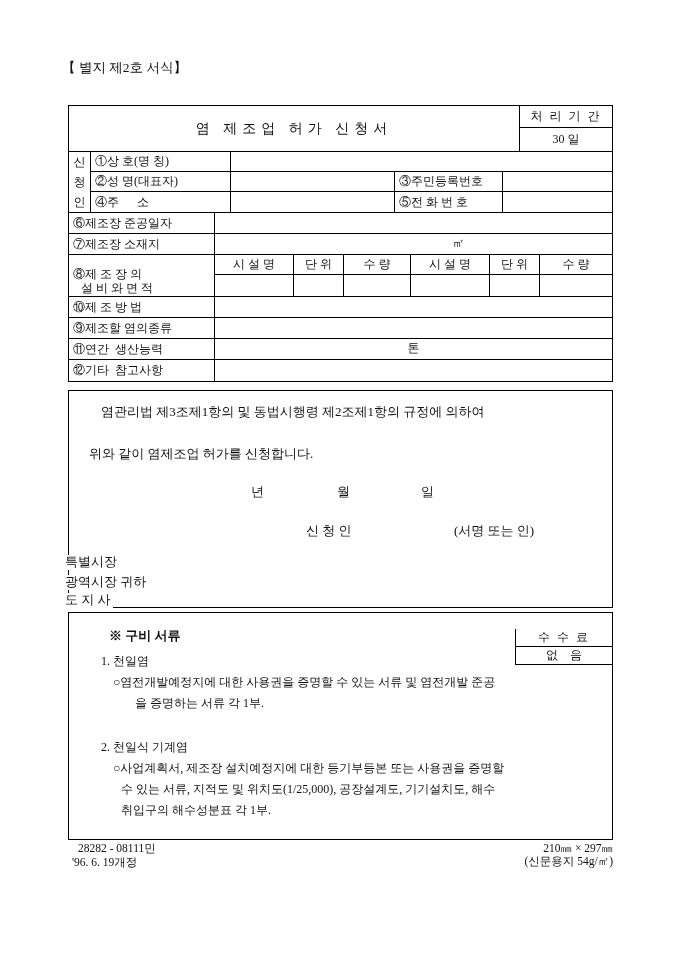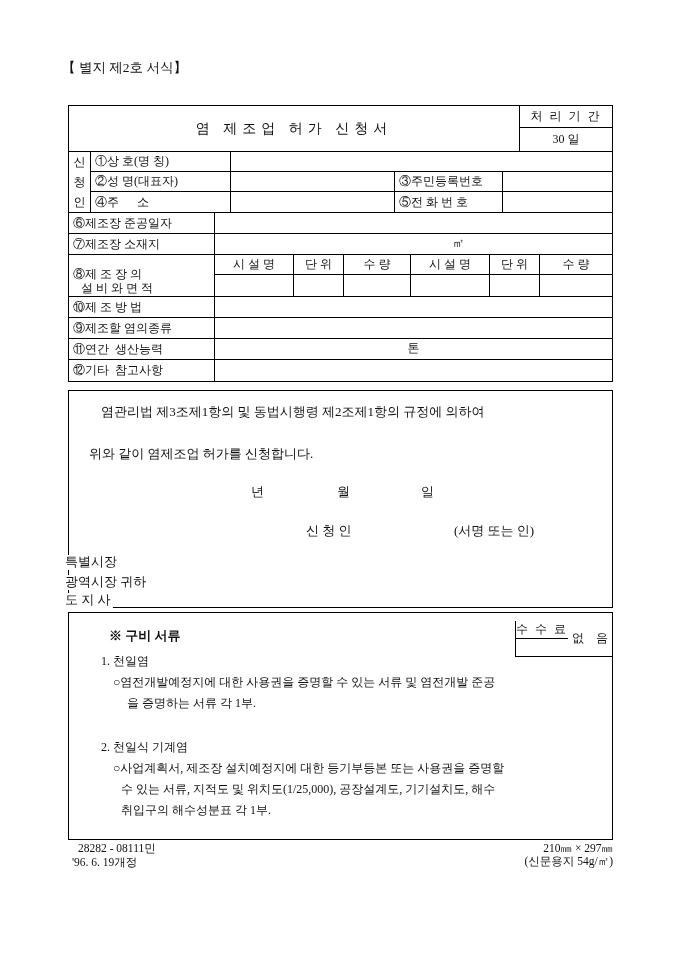--- a/index.html
+++ b/index.html
@@ -137,30 +137,30 @@
     <div class="abs txt f13" style="left:237px; top:133px;">신 청 인</div>
     <div class="abs txt f13" style="left:385px; top:133px;">(서명 또는 인)</div>
 
     <div class="abs txt f13" style="left:-4px; top:164px; background:#fff; padding-right:2px;">특별시장</div>
     <div class="abs txt f13" style="left:-4px; top:184px; background:#fff; padding-right:2px;">광역시장 귀하</div>
     <div class="abs txt f13" style="left:-4px; top:202px; background:#fff; padding-right:2px;">도 지 사</div>
   </div>
 
   <div class="abs bordered" style="left:68px; top:612px; width:545px; height:228px;">
 
-    <div class="abs" style="top:8px; right:0; width:97px; height:36px; border-left:1px solid #000; border-bottom:1px solid #000; display:flex; flex-direction:row;">
+    <div class="abs" style="top:16px; right:0; width:97px; height:36px; border-left:1px solid #000; border-bottom:1px solid #000; display:flex; flex-direction:column;">
       <div class="cell center bb" style="height:18px; letter-spacing:2px;">수 수 료</div>
       <div class="cell center" style="flex:1;">없    음</div>
     </div>
 
     <div class="abs txt f13" style="left:40px; top:16px; font-weight:bold;">※ 구비 서류</div>
 
     <div class="abs txt f12" style="left:32px; top:42px;">1. 천일염</div>
     <div class="abs txt f12" style="left:44px; top:63px;">○염전개발예정지에 대한 사용권을 증명할 수 있는 서류 및 염전개발 준공</div>
-    <div class="abs txt f12" style="left:58px; top:84px;text-align:right;">을 증명하는 서류 각 1부.</div>
+    <div class="abs txt f12" style="left:66px; top:84px;text-align:right;">을 증명하는 서류 각 1부.</div>
 
     <div class="abs txt f12" style="left:32px; top:128px;">2. 천일식 기계염</div>
     <div class="abs txt f12" style="left:44px; top:149px;">○사업계획서, 제조장 설치예정지에 대한 등기부등본 또는 사용권을 증명할</div>
     <div class="abs txt f12" style="left:52px; top:170px;">수 있는 서류, 지적도 및 위치도(1/25,000), 공장설계도, 기기설치도, 해수</div>
     <div class="abs txt f12" style="left:52px; top:191px;">취입구의 해수성분표 각 1부.</div>
   </div>
 
   <div class="abs txt f11" style="left:78px; top:842px;">28282 - 08111민</div>
   <div class="abs txt f11" style="left:72px; top:856px;">'96. 6. 19개정</div>
 

